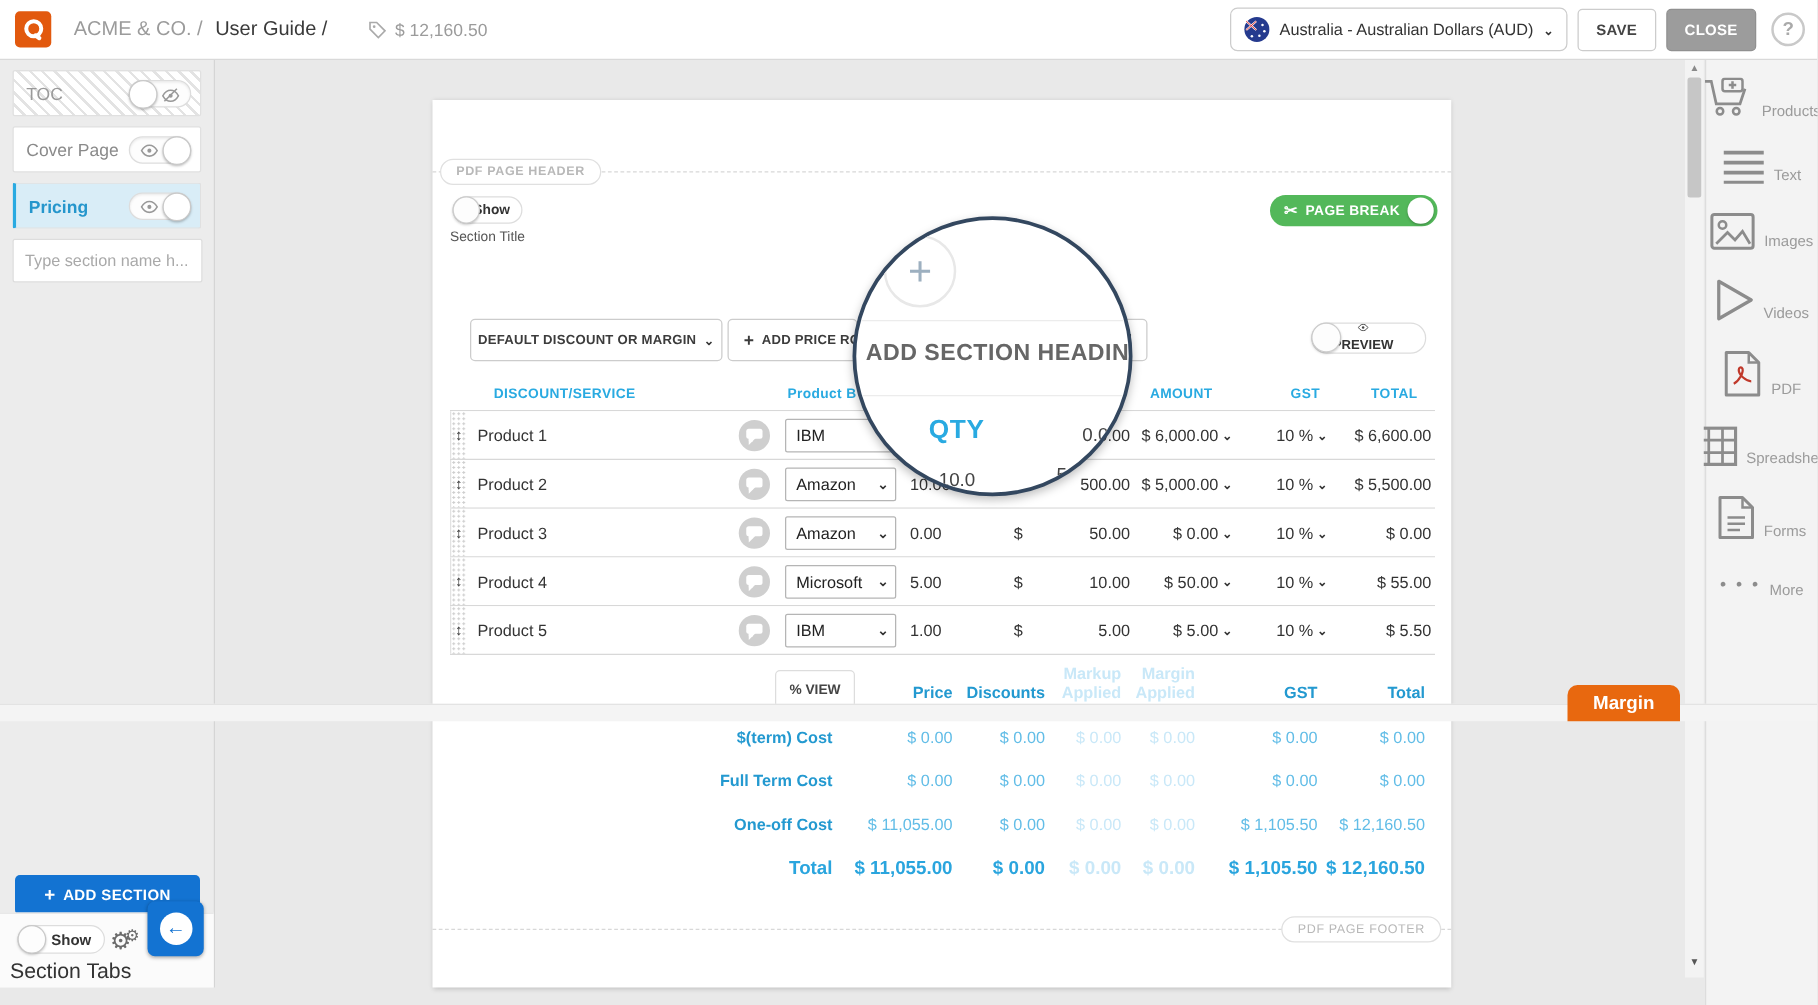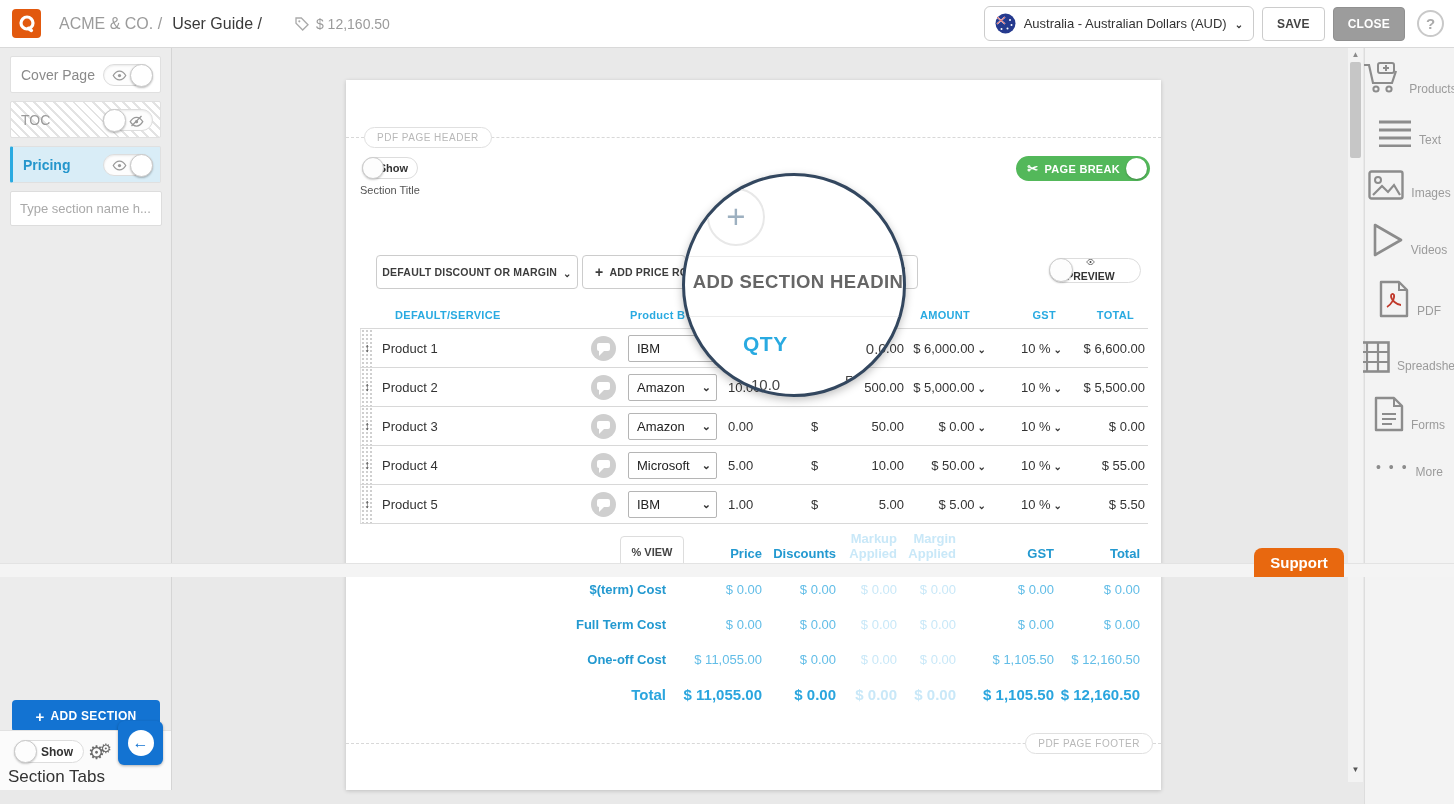--- a/index.html
+++ b/index.html
@@ -162,41 +162,41 @@
           <span>SAVE</span>
         </button>
       <button class="btn btn-close">
           <span>CLOSE</span>
         </button>
       <div class="help">?</div>
     </div>
   </header>
 
   <aside class="sidebar">
-    <div class="side-item">
-      <span>Cover Page</span>
-      <span class="tgl on">
-        <svg class="eyeic" width="15" height="11" viewBox="0 0 24 16">
-            <path d="M12 1C6 1 2 8 2 8s4 7 10 7 10-7 10-7-4-7-10-7z" fill="none" stroke="#999" stroke-width="2"></path>
-            <circle cx="12" cy="8" r="2.6" fill="#999"></circle>
-          </svg>
-        <span class="knob"></span>
-      </span>
-    </div>
     <div class="side-item hatched">
       <span>TOC</span>
       <span class="tgl off">
         <svg class="eyeic right" width="15" height="12" viewBox="0 0 24 18">
             <path d="M12 3C6 3 2 10 2 10s4 7 10 7 10-7 10-7-4-7-10-7z" fill="none" stroke="#999" stroke-width="2"></path>
             <circle cx="12" cy="10" r="2.6" fill="#999"></circle>
             <line x1="4" y1="17" x2="20" y2="1" stroke="#999" stroke-width="2"></line>
           </svg>
         <span class="knob"></span>
       </span>
     </div>
+    <div class="side-item">
+      <span>Cover Page</span>
+      <span class="tgl on">
+        <svg class="eyeic" width="15" height="11" viewBox="0 0 24 16">
+            <path d="M12 1C6 1 2 8 2 8s4 7 10 7 10-7 10-7-4-7-10-7z" fill="none" stroke="#999" stroke-width="2"></path>
+            <circle cx="12" cy="8" r="2.6" fill="#999"></circle>
+          </svg>
+        <span class="knob"></span>
+      </span>
+    </div>
     <div class="side-item active">
       <span>Pricing</span>
       <span class="tgl on">
         <svg class="eyeic" width="15" height="11" viewBox="0 0 24 16">
             <path d="M12 1C6 1 2 8 2 8s4 7 10 7 10-7 10-7-4-7-10-7z" fill="none" stroke="#999" stroke-width="2"></path>
             <circle cx="12" cy="8" r="2.6" fill="#999"></circle>
           </svg>
         <span class="knob"></span>
       </span>
     </div>
@@ -219,21 +219,21 @@
       <div class="backbtn">
         <span class="circ">←</span>
       </div>
     </div>
   </aside>
 
   <div class="canvas">
     <div class="page">
 
       <div class="dash" style="top:57px;">
-        <span class="pdfpill" style="left:18px;">PDF PAGE HEADER</span>
+        <span class="pdfpill" style="left:6px;font-weight:bold;">PDF PAGE HEADER</span>
       </div>
 
       <div class="show-pill2" style="left:16px; top:77px;">
         <span class="knob"></span>
         <span>Show</span>
       </div>
       <div class="sec-caption" style="left:14px; top:104px;">Section Title</div>
 
       <div class="pagebreak" style="right:11px; top:76px;">
         <span style="font-size:13px;">✂</span>
@@ -257,21 +257,21 @@
         <svg width="15" height="11" viewBox="0 0 24 16">
             <path d="M12 1C6 1 2 8 2 8s4 7 10 7 10-7 10-7-4-7-10-7z" fill="none" stroke="#444" stroke-width="2"></path>
             <circle cx="12" cy="8" r="2.6" fill="#444"></circle>
           </svg>
         <span>PREVIEW</span>
       </div>
 
       <div class="ptable">
         <div class="phead">
           <span></span>
-          <span class="h-name">DEFAULT/SERVICE</span>
+          <span class="h-name">DISCOUNT/SERVICE</span>
           <span></span>
           <span class="h-brand">Product B</span>
           <span></span>
             <span></span>
           <span class="r h-amount">AMOUNT</span>
           <span class="r h-gst">GST</span>
           <span class="r h-total">TOTAL</span>
         </div>
         <div class="prows">
 
@@ -548,15 +548,15 @@
         </svg>
       <span class="tlabel">Forms</span>
     </div>
     <div class="tool">
       <span class="dots">• • •</span>
       <span class="tlabel">More</span>
     </div>
   </aside>
 
   <div class="bottombar"></div>
-  <div class="support">Support</div>
+  <div class="support">Margin</div>
 
 </div>
 
 </body></html>

